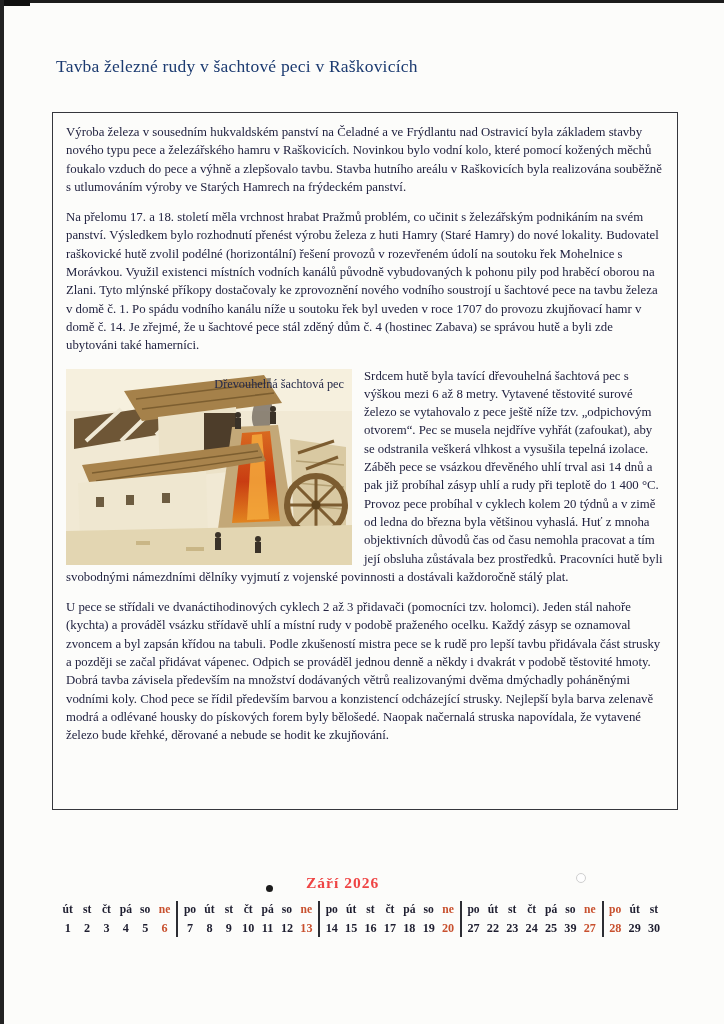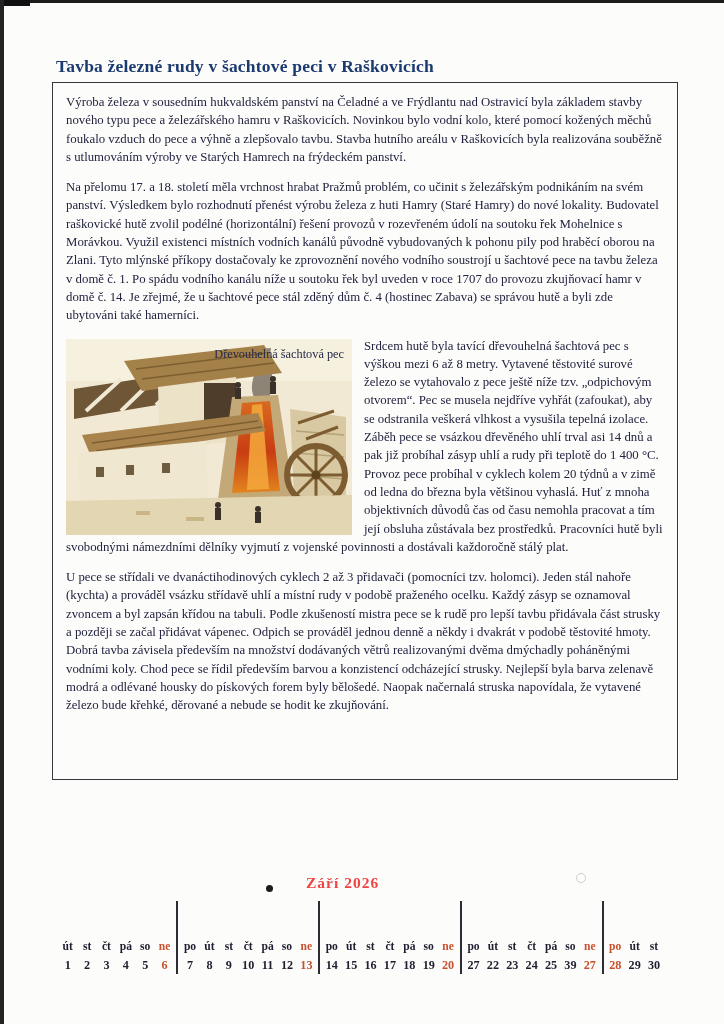--- a/index.html
+++ b/index.html
@@ -9,25 +9,25 @@
     font-family:"Liberation Serif", serif;
     color:#232341;
   }
   
   .edge-top   { position:absolute; top:0; left:0; width:724px; height:3px; background:#1c1c1c; }
   .edge-top2  { position:absolute; top:0; left:0; width:30px; height:6px; background:#101010; }
   .edge-left  { position:absolute; top:0; left:0; width:4px; height:1024px; background:#232323; }
 
   .page-title {
     position:absolute; left:56px; top:56px; width:620px;
-    font-size:17.5px; font-weight:bold; color:#1b3a70; letter-spacing:.2px;
+    font-size:17.5px; font-weight:normal; color:#1b3a70; letter-spacing:.2px;
   }
 
   .textbox {
-    position:absolute; left:52px; top:82px; width:626px; height:698px;
+    position:absolute; left:52px; top:112px; width:626px; height:698px;
     border:1.6px solid #35363c; box-sizing:border-box;
     padding:10px 13px 8px 13px; overflow:hidden;
     font-size:12.8px; line-height:18.3px; color:#222341;
   }
   .para { margin:0 0 12px 0; }
   .para.flow { overflow:hidden; } 
 
   figure.photo {
     float:left; width:286px; height:196px; margin:2px 12px 2px 0; padding:0;
     position:relative; background:#f1e9d4;
@@ -48,21 +48,21 @@
     border-radius:50%; background:#1c1c1c;
   }
   .full-moon {
     position:absolute; left:576px; top:873px; width:8px; height:8px;
     border-radius:50%; border:1px solid #cfcfcf; background:#fefefe;
   }
   .cal-grid {
     position:absolute; left:58px; top:901px; width:612px;
     display:flex; align-items:stretch;
   }
-  .cal-day { width:19.4px; text-align:center; font-weight:600; color:#1e1e30;margin-top:37px; }
+  .cal-day { width:19.4px; text-align:center; font-weight:600; color:#1e1e30; }
   .cal-day .wd { display:block; font-size:11.6px; height:18px; line-height:18px; }
   .cal-day .dt { display:block; font-size:12.2px; height:18px; line-height:18px; }
   .cal-sep { width:2px; background:#2c2d33; margin:0 2px; }
 </style>
 </head>
 <body>
 
 <div class="edge-top"></div>
 <div class="edge-top2"></div>
 <div class="edge-left"></div>

